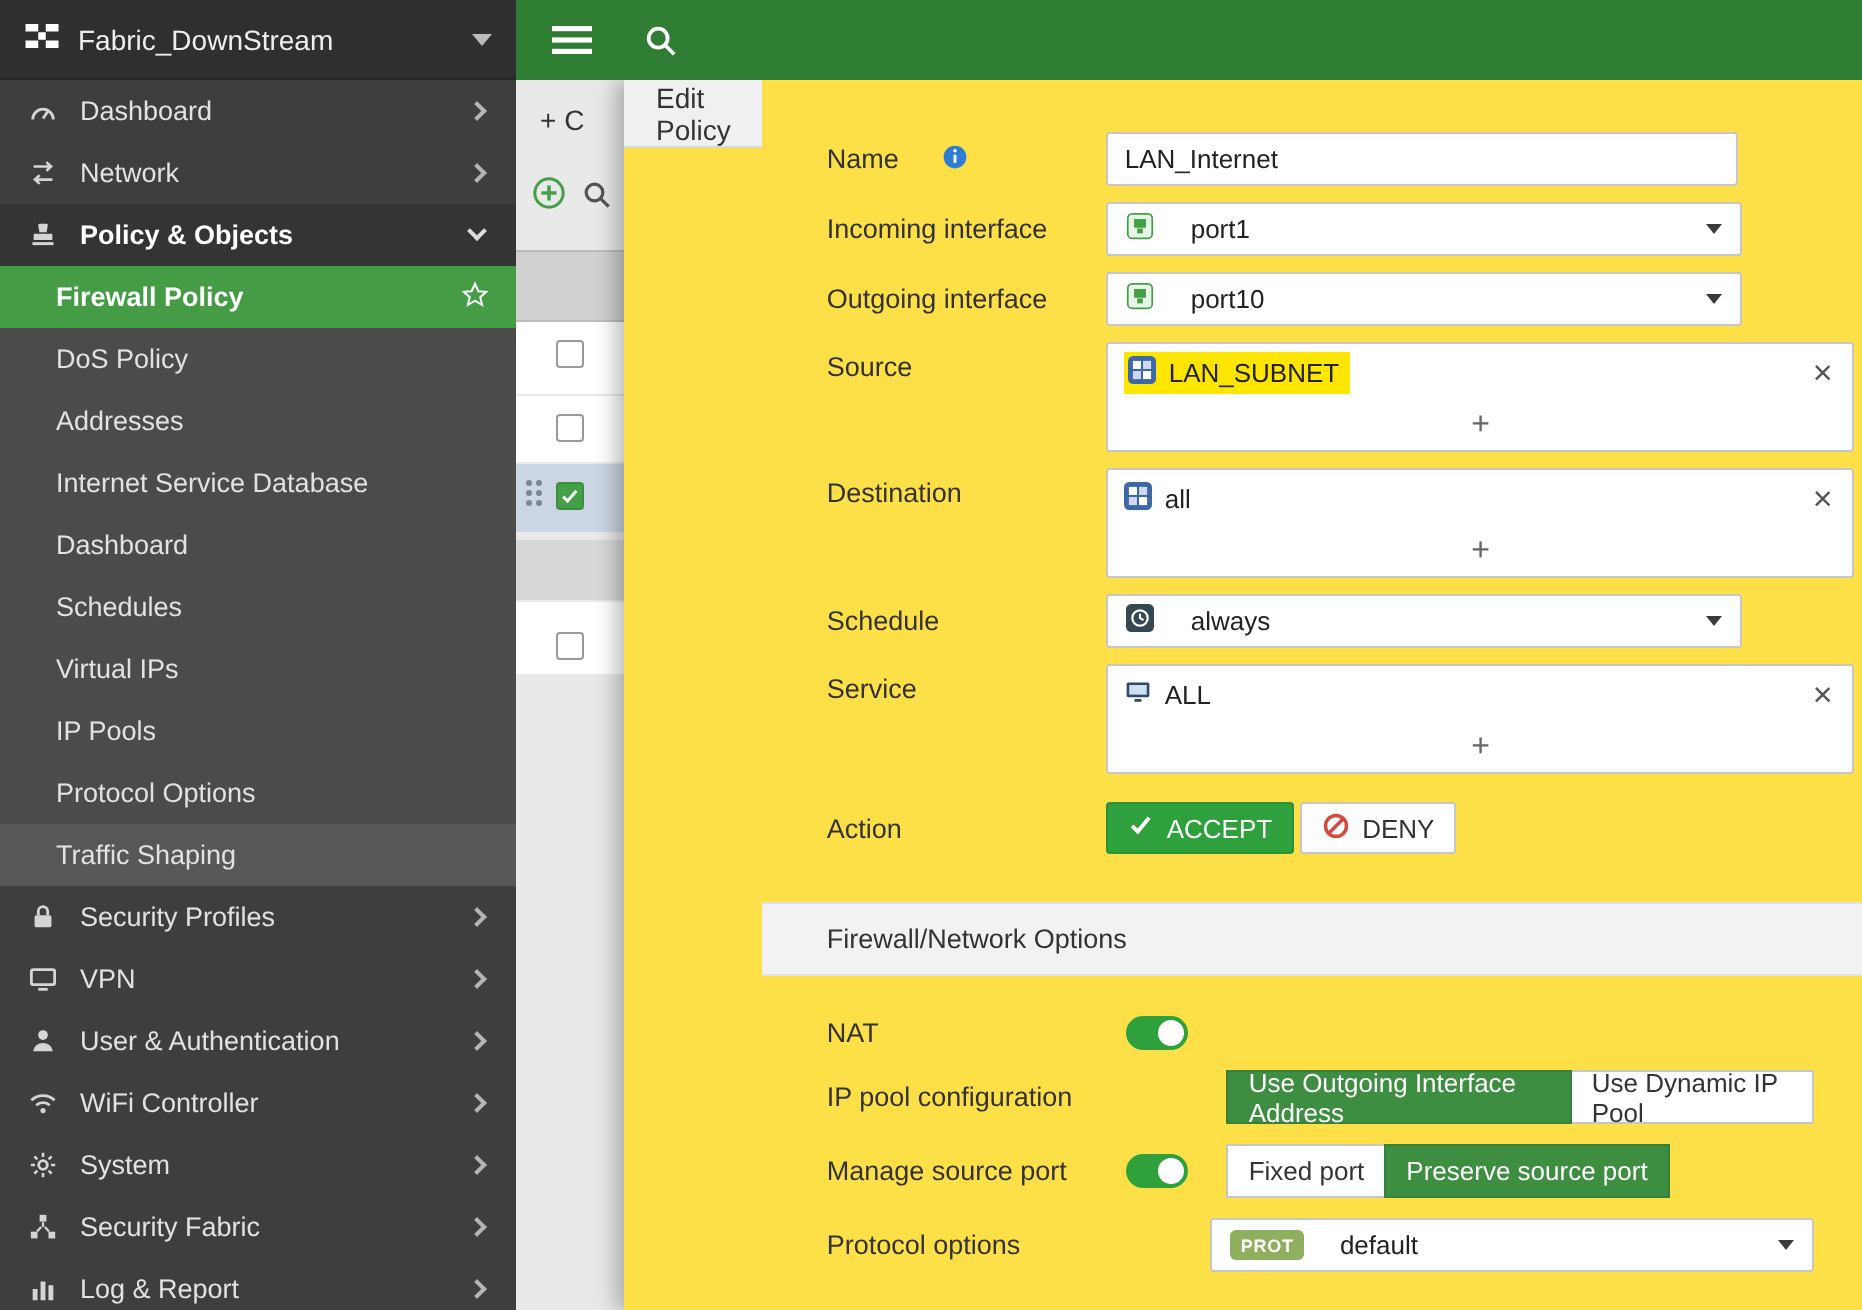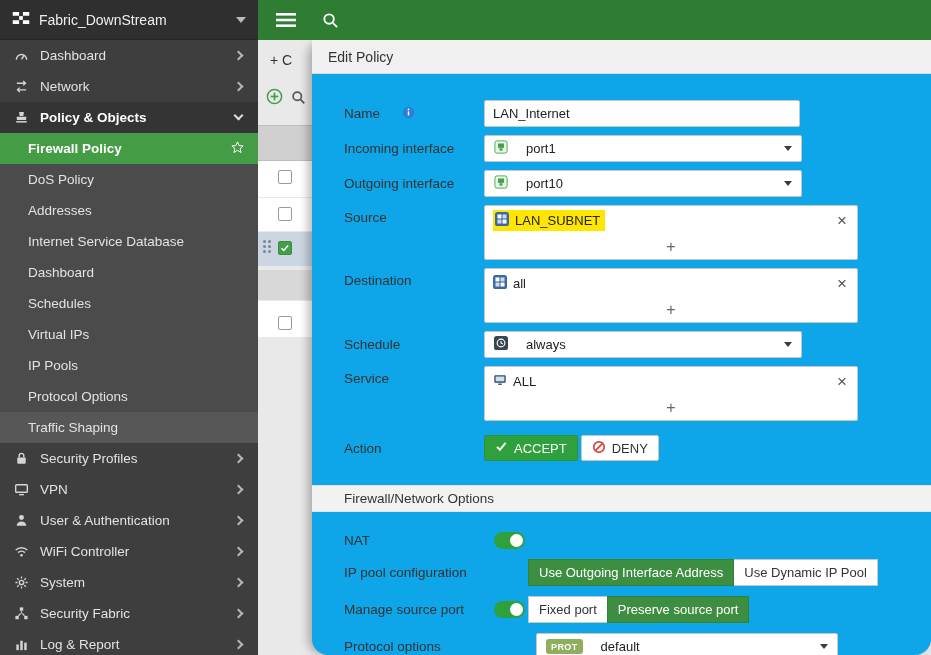--- a/index.html
+++ b/index.html
@@ -38,21 +38,21 @@
   .ghost-thead { position:absolute; left:0; top:85px; width:100%; height:36px; background:#d0d0d0; border-top:1px solid #bdbdbd; border-bottom:1px solid #bdbdbd; }
   .ghost-rowband { position:absolute; left:0; width:100%; height:32px; background:#fff; }
   .ghost-selband { position:absolute; left:0; top:192px; width:100%; height:34px; background:#ccd6e3; }
   .ghost-grayband { position:absolute; left:0; top:230px; width:100%; height:30px; background:#d8d8d8; }
   .cbx { position:absolute; width:14px; height:14px; background:#fff; border:1px solid #9a9a9a; border-radius:2px; cursor:pointer; }
   .cbx.checked { background:#43a047; border-color:#3b8e3f; display:flex; align-items:center; justify-content:center; }
   .drag-dots { position:absolute; left:5px; top:200px; display:grid; grid-template-columns:3px 3px; gap:2px; cursor:grab; }
   .drag-dots i { width:3px; height:3px; background:#7c8692; border-radius:50%; }
 
   
-  .panel { position:absolute; left:54px; top:0; right:0; bottom:0; background:#0ea5e9; box-shadow:-4px 0 10px rgba(0,0,0,.28); display:flex; flex-direction:column;border-radius:16px; }
+  .panel { position:absolute; left:54px; top:0; right:0; bottom:0; background:#fde047; box-shadow:-4px 0 10px rgba(0,0,0,.28); display:flex; flex-direction:row; }
   .panel-header { height:34px; flex:0 0 34px; background:#f0f0f0; border-bottom:1px solid #d9d9d9; display:flex; align-items:center; padding:0 16px; font-size:14px; color:#333; }
   .panel-body { flex:1; padding:26px 24px 0 32px; overflow:hidden; }
 
   .form-row { display:grid; grid-template-columns:140px auto; align-items:start; margin-bottom:8px; }
   .flabel { font-size:13.5px; color:#333; padding-top:5px; display:flex; align-items:center; gap:22px; }
   .flabel.mid { padding-top:0; align-self:center; }
 
   .text-input { width:316px; height:27px; border:1px solid #c7c7c7; border-radius:2px; padding:0 8px; font-size:13px; color:#222; font-family:"Liberation Sans", sans-serif; background:#fff; }
   .select { width:318px; height:27px; border:1px solid #c7c7c7; border-radius:2px; background:#fff; display:flex; align-items:center; gap:18px; padding:0 9px; font-size:13px; color:#222; cursor:pointer; }
   .select .caret { margin-left:auto; width:0; height:0; border-left:4.5px solid transparent; border-right:4.5px solid transparent; border-top:5.5px solid #3b3b3b; }
@@ -62,27 +62,27 @@
   .entry-row { height:28px; display:flex; align-items:center; gap:6px; padding:0 8px; font-size:13px; color:#222; }
   .hl { display:flex; align-items:center; gap:6px; background:#ffe600; padding:2px 5px 2px 2px; }
   .remove-x { margin-left:auto; color:#555; font-size:17px; line-height:1; cursor:pointer; padding:0 2px; }
   .add-row { height:25px; display:flex; align-items:center; justify-content:center; color:#666; font-size:16px; cursor:pointer; }
 
   .action-wrap { display:flex; gap:3px; }
   .btn { height:26px; display:inline-flex; align-items:center; gap:6px; padding:0 10px; font-size:13px; border-radius:2px; cursor:pointer; }
   .btn.accept { background:#2fa13c; color:#fff; border:1px solid #2a913a; }
   .btn.deny { background:#fff; color:#333; border:1px solid #c7c7c7; }
 
-  .section-band { margin:24px -24px 20px -32px; height:27px; background:#f2f2f2; border-top:1px solid #e2e2e2; border-bottom:1px solid #e2e2e2; display:flex; align-items:center; padding-left:32px; font-size:13.5px; color:#333; }
+  .section-band { margin:24px -24px 20px -32px; height:37px; background:#f2f2f2; border-top:1px solid #e2e2e2; border-bottom:1px solid #e2e2e2; display:flex; align-items:center; padding-left:32px; font-size:13.5px; color:#333; }
 
   .opt-row { display:grid; grid-template-columns:140px 44px auto; align-items:center; margin-bottom:10px; }
   .toggle { width:31px; height:17px; border-radius:9px; background:#2fa13c; position:relative; margin-left:10px; cursor:pointer; }
   .toggle .knob { position:absolute; right:2px; top:2px; width:13px; height:13px; border-radius:50%; background:#fff; }
   .seg { display:inline-flex; }
-  .seg .opt { height:27px; display:inline-flex; align-items:center; padding:0 10px; font-size:13px; background:#fff; color:#333; border:1px solid #c7c7c7; cursor:pointer; }
+  .seg .opt { height:27px; display:inline-flex; align-items:center; padding:0 10px; font-size:13px; background:#fff; color:#333; border:1px solid #c7c7c7; cursor:pointer;margin-left:16px; }
   .seg .opt + .opt { margin-left:-1px; }
   .seg .opt.sel { background:#3e8e41; border-color:#37803a; color:#fff; position:relative; }
   .badge { background:#8fae5e; color:#fff; font-size:9px; font-weight:bold; letter-spacing:.4px; padding:2.5px 5px; border-radius:3px; }
 </style>
 </head>
 <body>
 
 <div class="app">
 
   <div class="sidebar">

